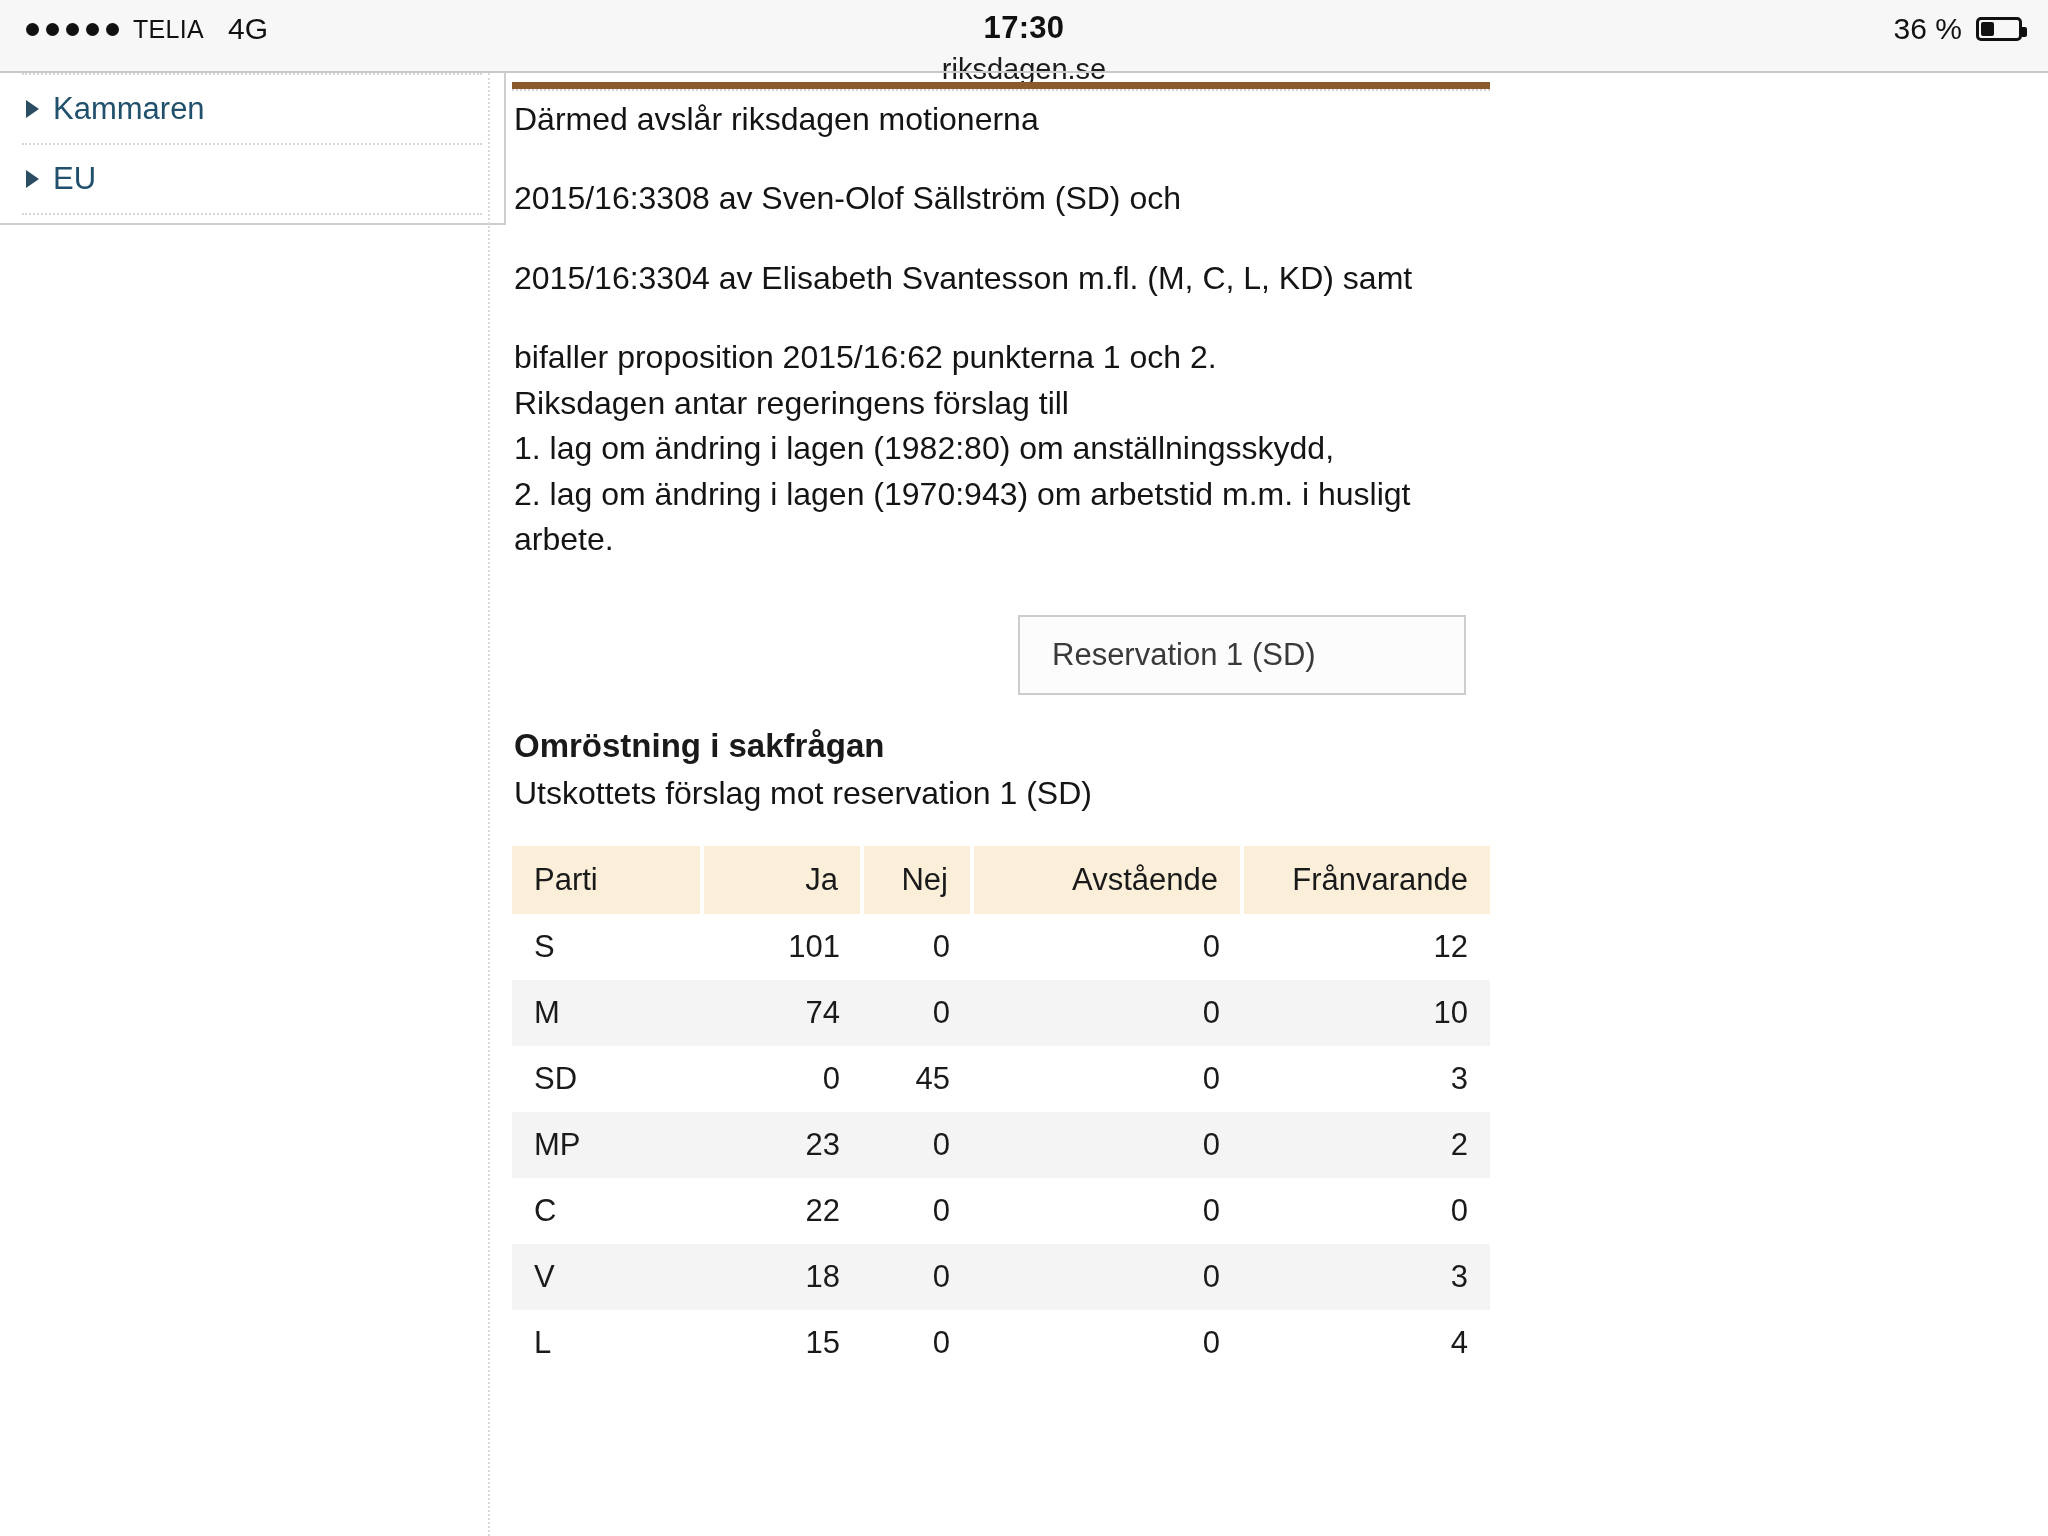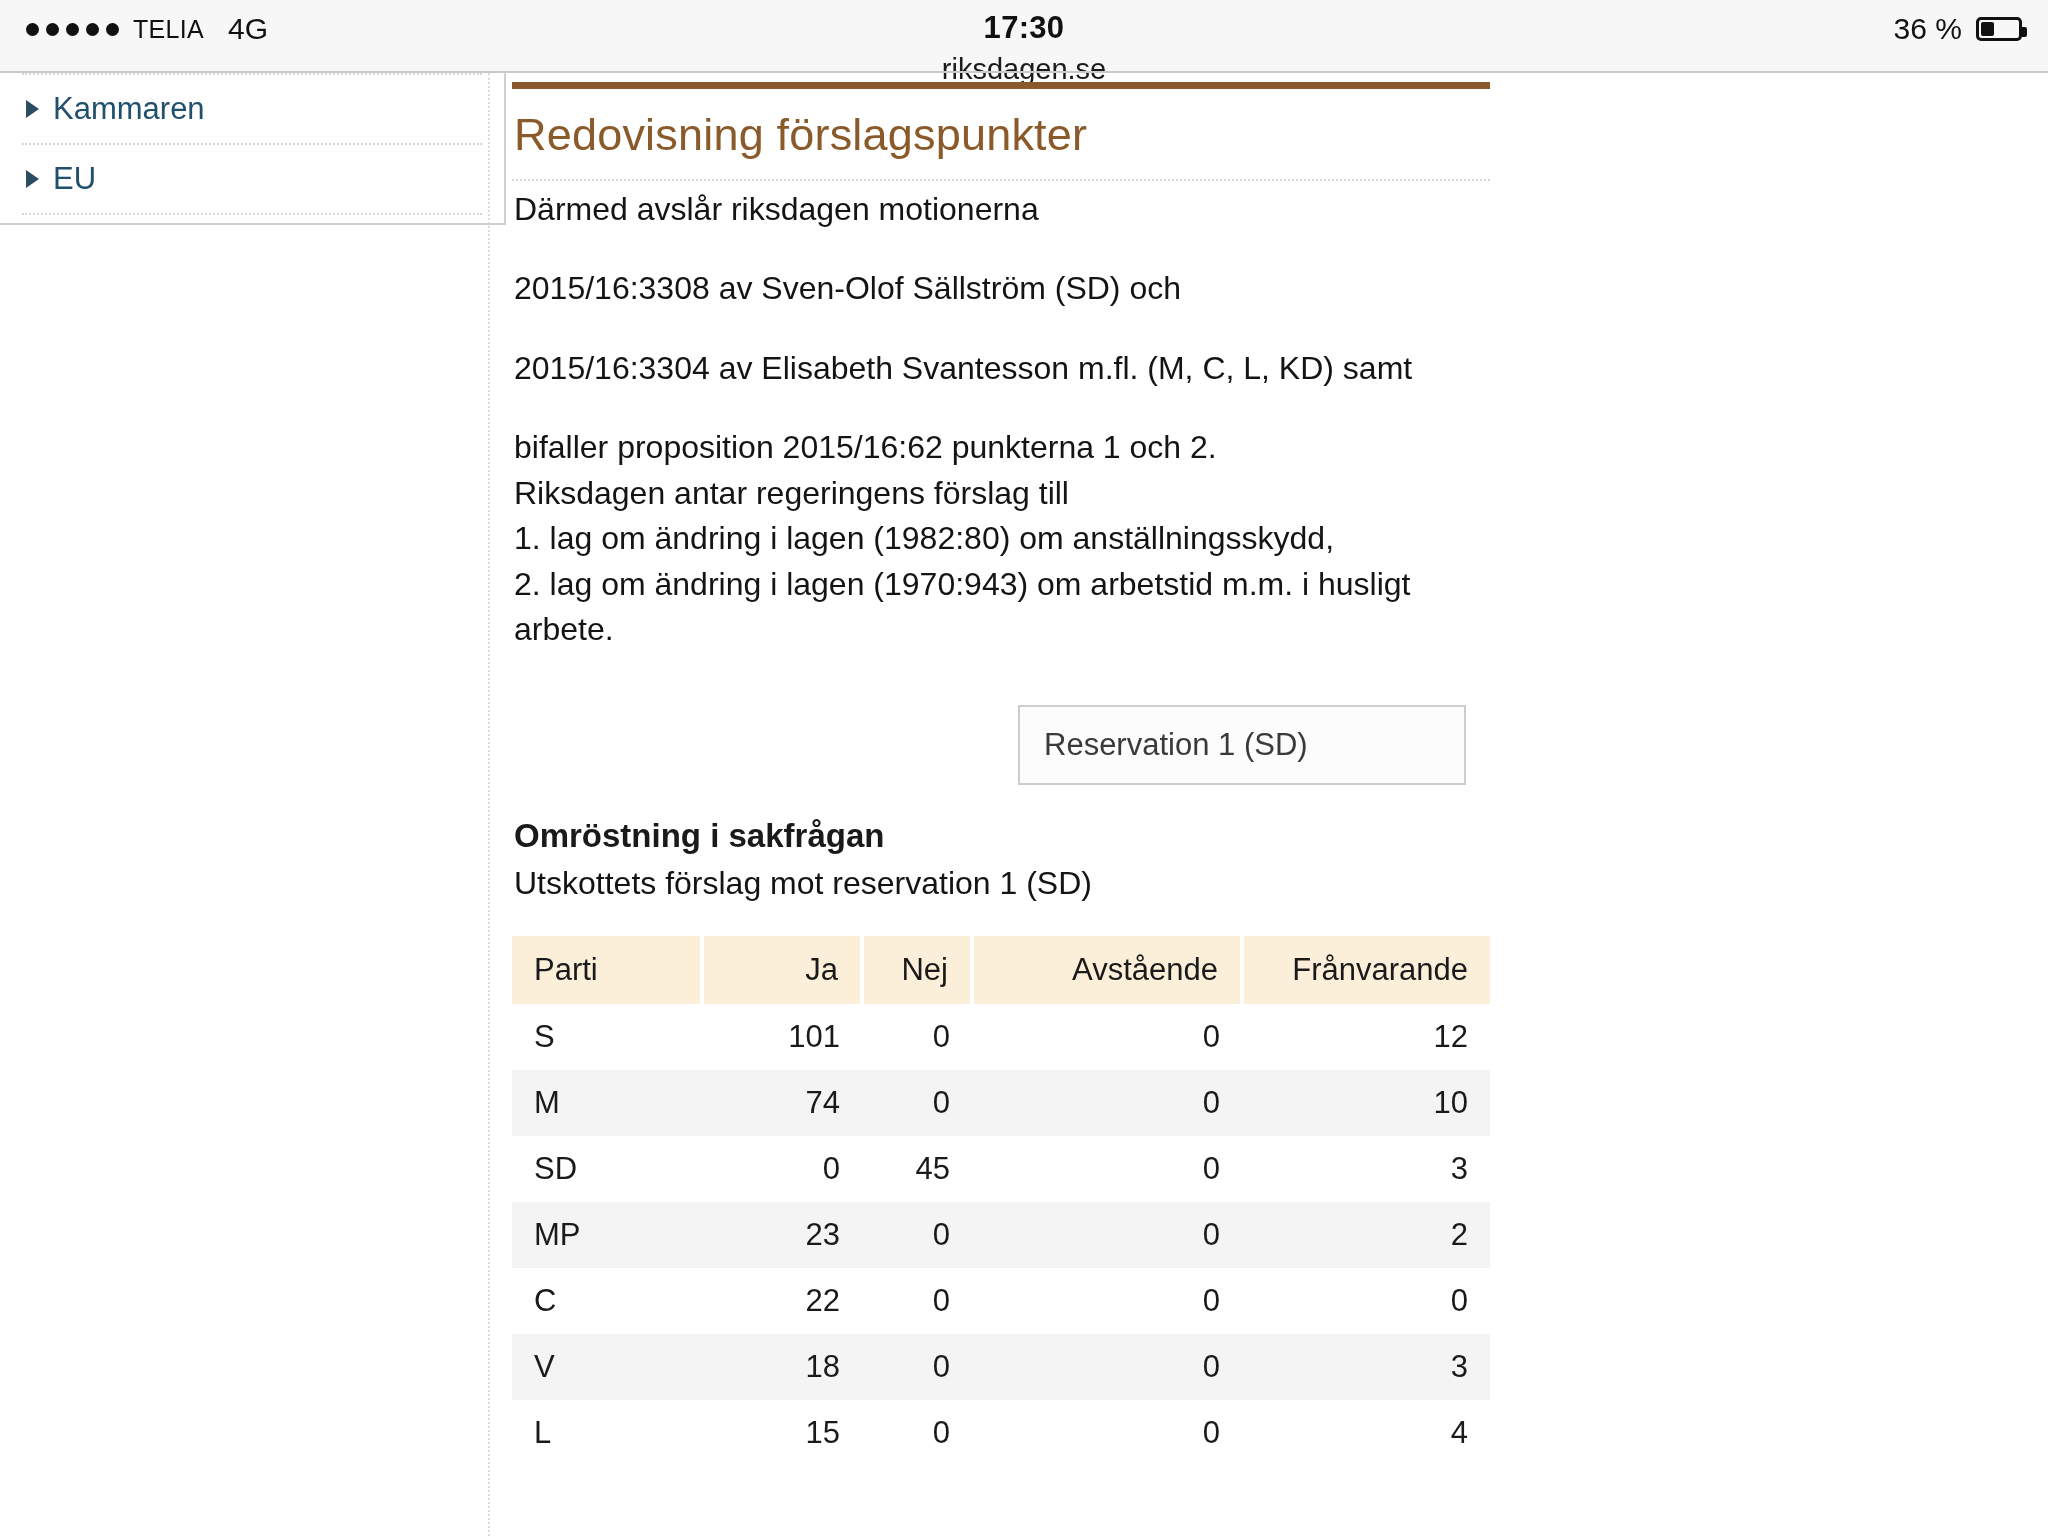--- a/index.html
+++ b/index.html
@@ -90,21 +90,21 @@
   .p{
     font-size:32px; line-height:1.42; padding:6px 0 0 2px; color:#141414;
   }
   .p.gap{ padding-top:34px; }
   .block{ font-size:32px; line-height:1.42; padding:34px 0 0 2px; color:#141414; }
 
   
   .res-wrap{ display:flex; justify-content:flex-end; padding:52px 22px 0 0; }
   .res-box{
     width:448px; border:2px solid #cdcdcd; background:#fcfcfc;
-    padding:20px 24px; font-size:31px; color:#3a3a3a;
+    padding:20px 32px; font-size:31px; color:#3a3a3a;
   }
 
   
   .h3{ font-size:33px; font-weight:bold; padding:32px 0 0 2px; }
   .sub{ font-size:32px; padding:10px 0 0 2px; color:#141414; }
 
   table.votes{
     border-collapse:collapse; width:978px; margin-top:34px;
     font-size:31px;
   }
@@ -167,21 +167,20 @@
     <span class="tri"></span>
     <span class="nav-label">EU</span>
   </div>
   <div class="sb-hr"></div>
 </div>
 
 <div class="content">
 
   <div class="brownbar"></div>
 
-  <h1 class="page-title">Redovisning förslagspunkter</h1>
   <div class="dotted-hr"></div>
 
 
   <div class="p">Därmed avslår riksdagen motionerna</div>
 
   <div class="p gap">2015/16:3308 av Sven-Olof Sällström (SD) och</div>
   <div class="p gap">2015/16:3304 av Elisabeth Svantesson m.fl. (M, C, L, KD) samt</div>
 
   <div class="block">
     <div>bifaller proposition 2015/16:62 punkterna 1 och 2.</div>

